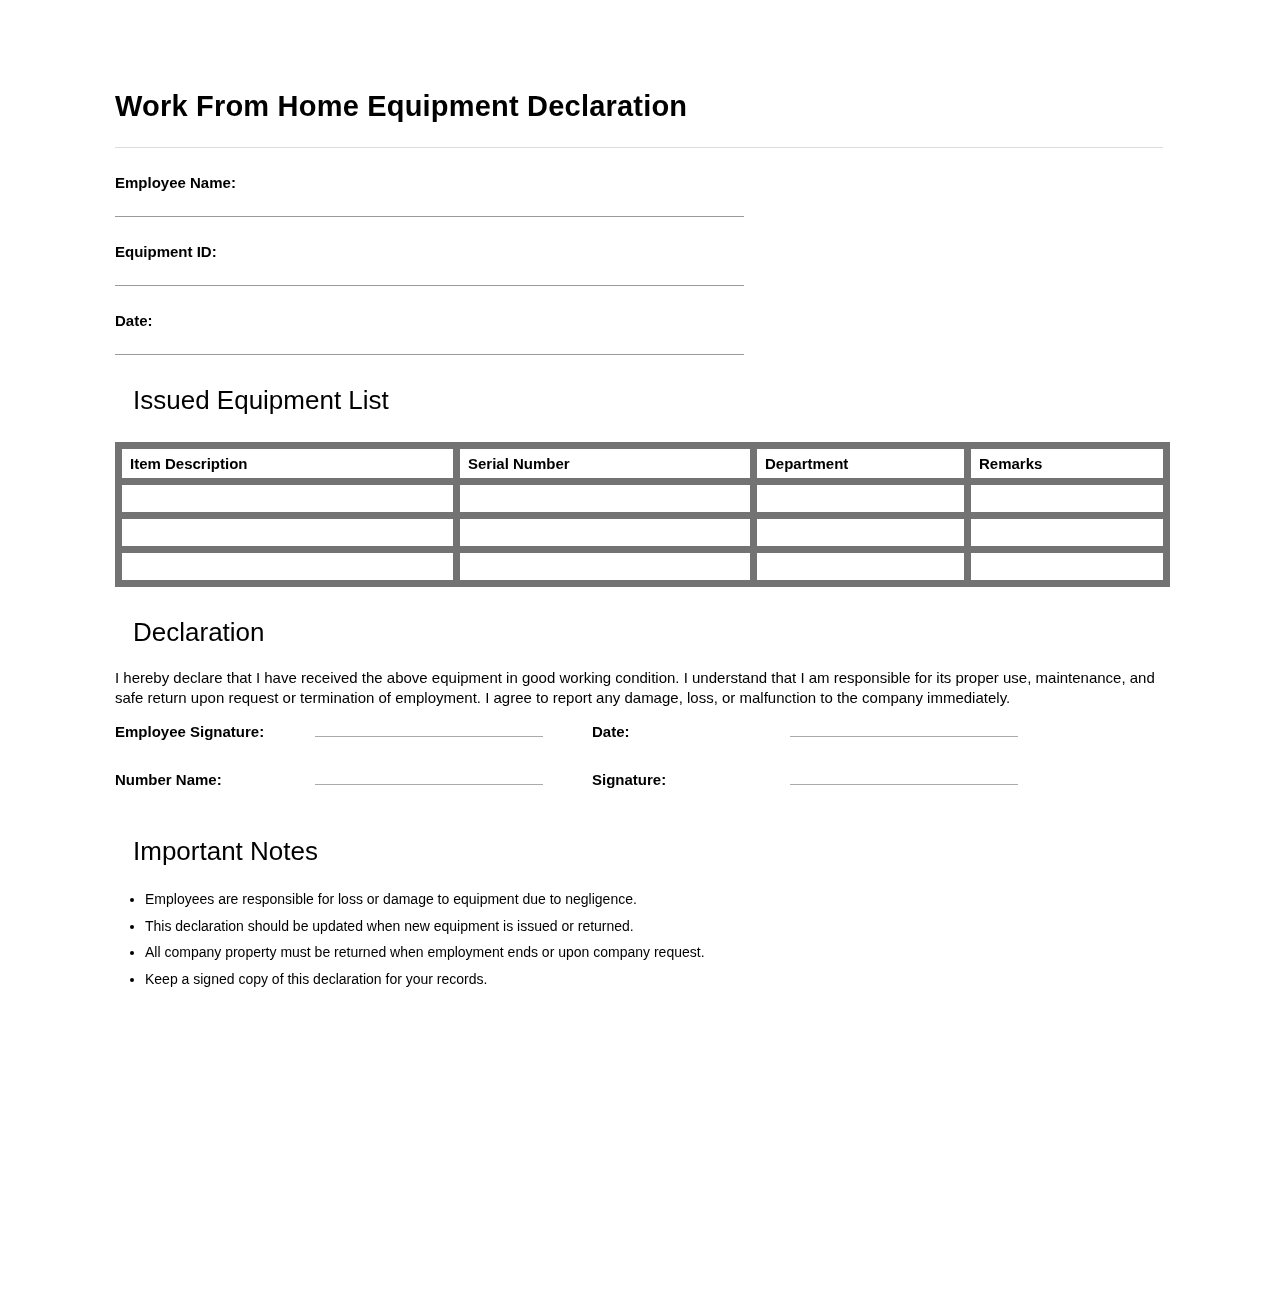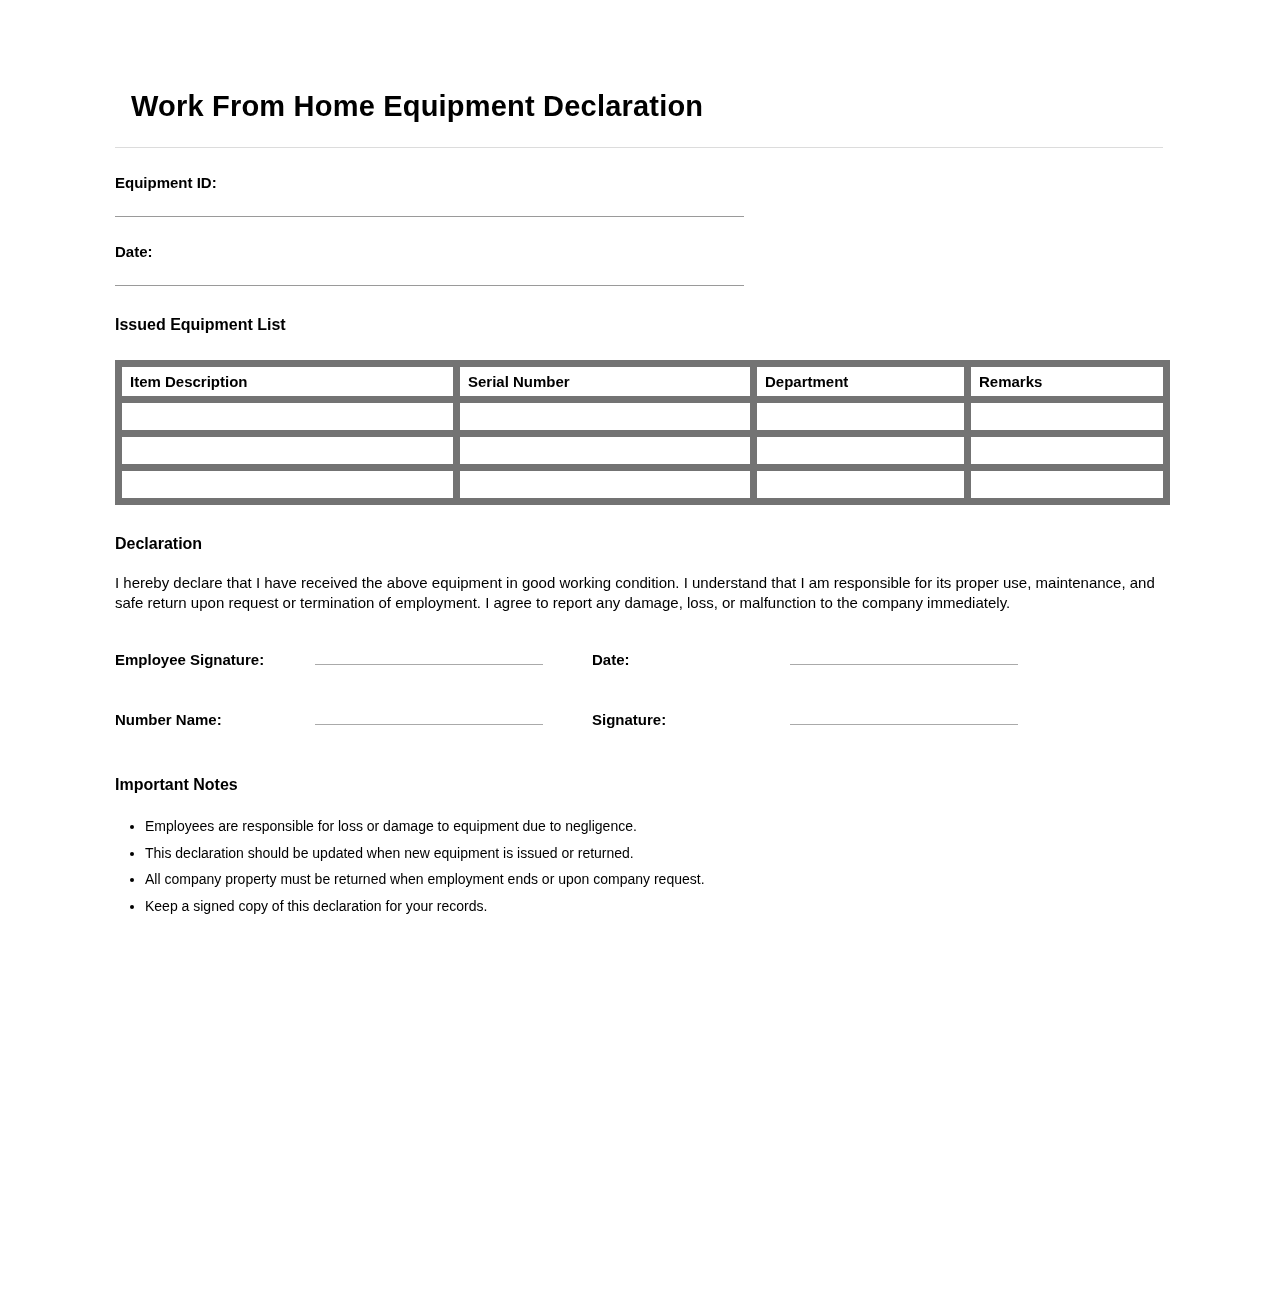--- a/index.html
+++ b/index.html
@@ -12,21 +12,21 @@
   }
   .page {
     width: 1278px;
     height: 1300px;
     padding: 90px 115px 0 115px;
     overflow: hidden;
   }
   .doc-title {
     font-size: 29px;
     font-weight: 700;
-    margin: 0 0 24px 16px;
+    margin: 0 0 24px 0;
     letter-spacing: 0.2px;
   }
   .title-divider {
     border: none;
     border-top: 1px solid #dcdcdc;
     margin: 0 0 26px 0;
   }
   
   .field-block { margin-bottom: 26px; }
   .field-label {
@@ -35,23 +35,23 @@
     display: block;
   }
   .field-line {
     width: 629px;
     height: 1px;
     background: #9a9a9a;
     margin-top: 25px;
   }
   
   .section-heading {
-    font-size: 16px;
-    font-weight: 700;
-    margin: 30px 0 0 0;
+    font-size: 26px;
+    font-weight: 400;
+    margin: 30px 0 0 18px;
   }
   
   .equip-table {
     border-collapse: collapse;
     table-layout: fixed;
     width: 1048px;
     margin-top: 26px;
   }
   .equip-table col.c1 { width: 338px; }
   .equip-table col.c2 { width: 297px; }
@@ -74,24 +74,24 @@
   }
   
   .declaration-text {
     font-size: 15px;
     line-height: 19.5px;
     margin: 20px 0 0 0;
     width: 1048px;
   }
   
   .signature-grid {
-    margin-top: 39px;
+    margin-top: 16px;
     display: grid;
     grid-template-columns: 200px 228px 49px 198px 228px;
-    row-gap: 41px;
+    row-gap: 29px;
     align-items: end;
   }
   .sig-label {
     font-size: 15px;
     font-weight: 700;
     padding-bottom: 2px;
   }
   .sig-line {
     height: 1px;
     background: #aaaaaa;
@@ -112,20 +112,24 @@
   }
 </style>
 </head>
 <body>
 
 <div class="page">
 
   <h1 class="doc-title">Work From Home Equipment Declaration</h1>
   <hr class="title-divider">
 
+  <div class="field-block">
+    <span class="field-label">Employee Name:</span>
+    <div class="field-line"></div>
+  </div>
   <div class="field-block">
     <span class="field-label">Equipment ID:</span>
     <div class="field-line"></div>
   </div>
   <div class="field-block">
     <span class="field-label">Date:</span>
     <div class="field-line"></div>
   </div>
 
   <h2 class="section-heading">Issued Equipment List</h2>

